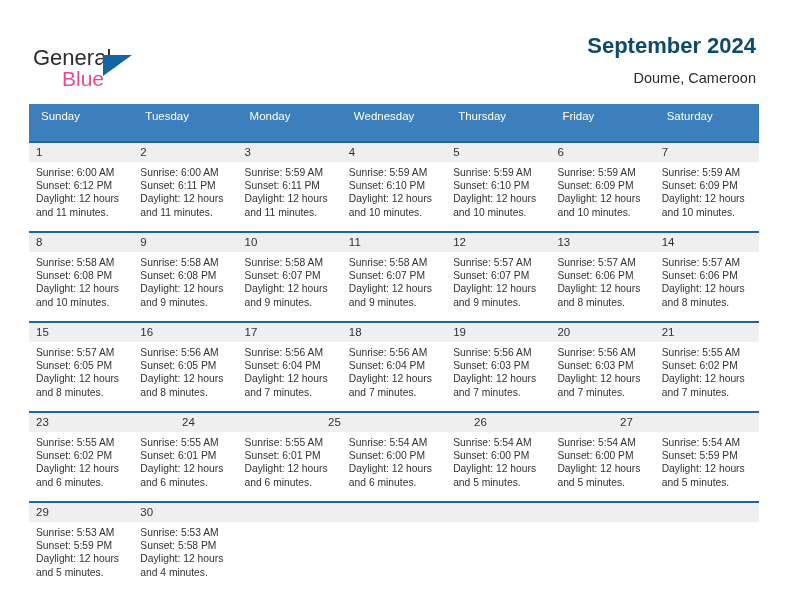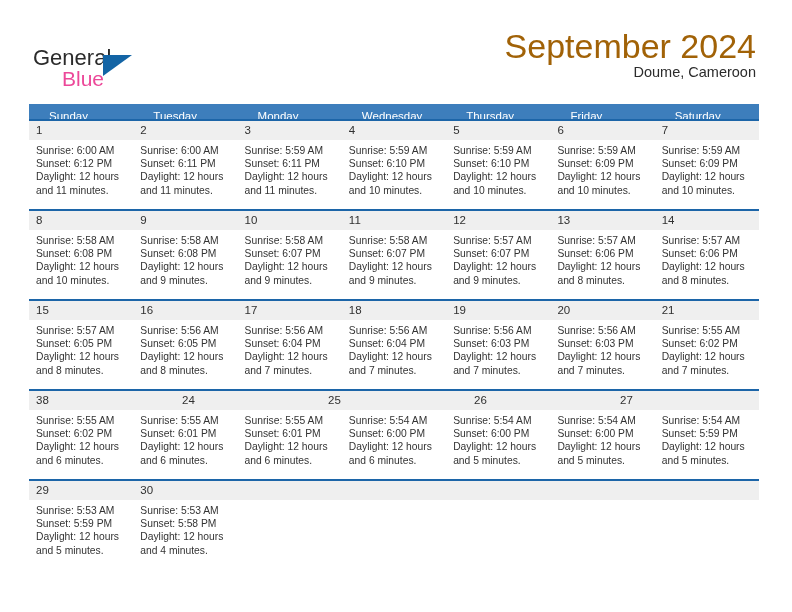--- a/index.html
+++ b/index.html
@@ -65,53 +65,54 @@
     border-bottom: 21px solid transparent;
   }
 
   .title-block {
     position: absolute;
     right: 36px;
     top: 30px;
     text-align: right;
   }
   .cal-title {
-    font-size: 34px;
-    color: #a16207;
-    font-weight: normal;
+    font-size: 22px;
+    color: #0c4a6e;
+    font-weight: bold;
     line-height: 32px;
     white-space: nowrap;
   }
   .cal-subtitle {
     font-size: 14.5px;
     color: #2c2c2c;
     line-height: 20px;
+    margin-top: 6px;
     white-space: nowrap;
   }
 
   
   .calendar {
     position: absolute;
     left: 29px;
     top: 104px;
     width: 730px;
   }
   .weekday-row {
     display: flex;
     width: 730px;
     background: #3d7ebc;
   }
   .weekday {
     flex: 1 1 0;
     box-sizing: border-box;
-    padding: 4px 0 4px 20px;
+    padding: 4px 0 4px 12px;
     font-size: 11.5px;
     color: #ffffff;
     line-height: 16px;
-    height: 15px;
+    height: 37px;
     overflow: hidden;
     white-space: nowrap;
   }
 
   .week-row {
     width: 730px;
     border-top: 2px solid #1c65a8;
   }
   .week-row:first-of-type {
     border-top: none;
@@ -345,21 +346,21 @@
           <div class="info-line">Sunrise: 5:55 AM</div>
           <div class="info-line">Sunset: 6:02 PM</div>
           <div class="info-line">Daylight: 12 hours</div>
           <div class="info-line">and 7 minutes.</div>
         </div>
       </div>
     </div>
 
     <div class="week-row">
       <div class="day-numbers">
-        <div class="day-num">38</div>
+        <div class="day-num">23</div>
         <div class="day-num">24</div>
         <div class="day-num">25</div>
         <div class="day-num">26</div>
         <div class="day-num">27</div>
       </div>
       <div class="day-bodies">
         <div class="day-body">
           <div class="info-line">Sunrise: 5:55 AM</div>
           <div class="info-line">Sunset: 6:02 PM</div>
           <div class="info-line">Daylight: 12 hours</div>

